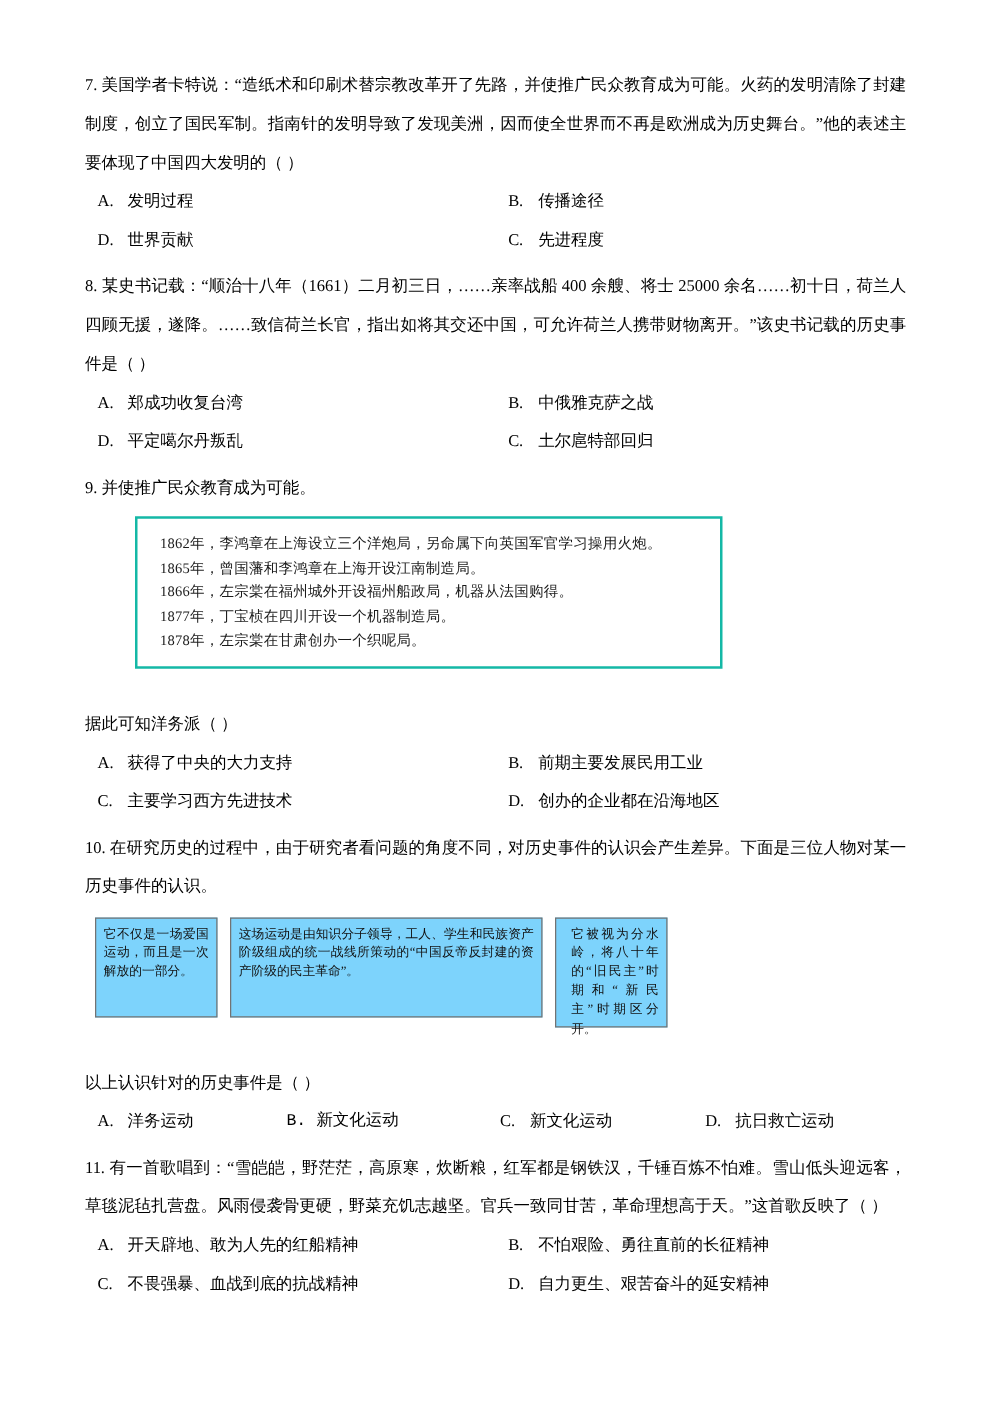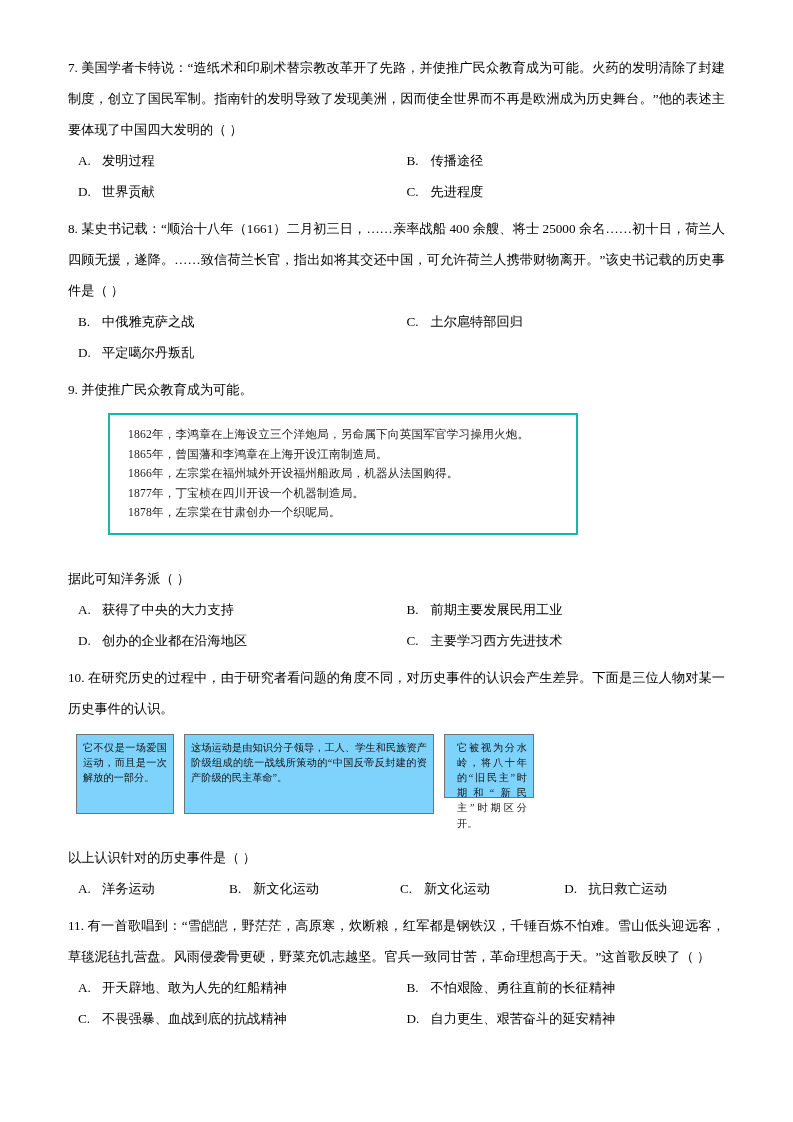--- a/index.html
+++ b/index.html
@@ -41,21 +41,21 @@
   }
   .opts.two .opt {
     width: 50%;
     padding-left: 10px;
   }
   .opts.four .opt {
     width: 25%;
     padding-left: 10px;
   }
   .opts.four .opt:nth-child(1) { width: 23%; }
-  .opts.four .opt:nth-child(2) { width: 26%; }
+  .opts.four .opt:nth-child(2) { width: 26%; font-family: Liberation Mono, monospace; }
   .opts.four .opt:nth-child(3) { width: 25%; }
   .opts.four .opt:nth-child(4) { width: 26%; }
   .opt .lbl {
     display: inline-block;
     min-width: 20px;
   }
   .optwrap {
     padding-left: 4px;
     margin-top: 28px;
   }
@@ -89,21 +89,21 @@
     font-size: 10.2px;
     line-height: 15.2px;
     color: #111;
     box-sizing: border-box;
     background: #7dd3fc;
     text-align: justify;
     text-justify: inter-ideograph;
   }
   .ob1 { width: 98px; height: 80px; }
   .ob2 { width: 250px; height: 80px; }
-  .ob3 { width: 90px;  height: 64px; padding-left: 12px; }
+  .ob3 { width: 90px;  height: 88px; padding-left: 12px; }
   .after-box {
     font-size: 13.2px;
     line-height: 31px;
     margin-top: 28px;
   }
 </style>
 </head>
 <body>
 
 <div class="page">
@@ -129,27 +129,30 @@
     </div>
   </div>
 
   <div class="q">
     <div class="stem">
       <span>8.</span>
       <span>某史书记载：“顺治十八年（1661）二月初三日，……亲率战船 400 余艘、将士 25000 余名……初十日，荷兰人四顾无援，遂降。……致信荷兰长官，指出如将其交还中国，可允许荷兰人携带财物离开。”该史书记载的历史事件是（    ）</span>
     </div>
     <div class="opts two">
       <div class="opt">
+        <span class="lbl">A.</span><span class="optwrap">郑成功收复台湾</span>
+      </div>
+      <div class="opt">
         <span class="lbl">B.</span><span class="optwrap">中俄雅克萨之战</span>
       </div>
       <div class="opt">
+        <span class="lbl">D.</span><span class="optwrap">平定噶尔丹叛乱</span>
+      </div>
+      <div class="opt">
         <span class="lbl">C.</span><span class="optwrap">土尔扈特部回归</span>
-      </div>
-      <div class="opt">
-        <span class="lbl">D.</span><span class="optwrap">平定噶尔丹叛乱</span>
       </div>
     </div>
   </div>
 
   <div class="q">
     <div class="stem">
       <span>9.</span>
       <span>并使推广民众教育成为可能。</span>
     </div>
     <div class="yangwu-box">
@@ -161,24 +164,24 @@
     </div>
     <div class="after-box">据此可知洋务派（    ）</div>
     <div class="opts two">
       <div class="opt">
         <span class="lbl">A.</span><span class="optwrap">获得了中央的大力支持</span>
       </div>
       <div class="opt">
         <span class="lbl">B.</span><span class="optwrap">前期主要发展民用工业</span>
       </div>
       <div class="opt">
+        <span class="lbl">C.</span><span class="optwrap">主要学习西方先进技术</span>
+      </div>
+      <div class="opt">
         <span class="lbl">D.</span><span class="optwrap">创办的企业都在沿海地区</span>
-      </div>
-      <div class="opt">
-        <span class="lbl">C.</span><span class="optwrap">主要学习西方先进技术</span>
       </div>
     </div>
   </div>
 
   <div class="q">
     <div class="stem">
       <span>10.</span>
       <span>在研究历史的过程中，由于研究者看问题的角度不同，对历史事件的认识会产生差异。下面是三位人物对某一历史事件的认识。</span>
     </div>
     <div class="opinion-row">

